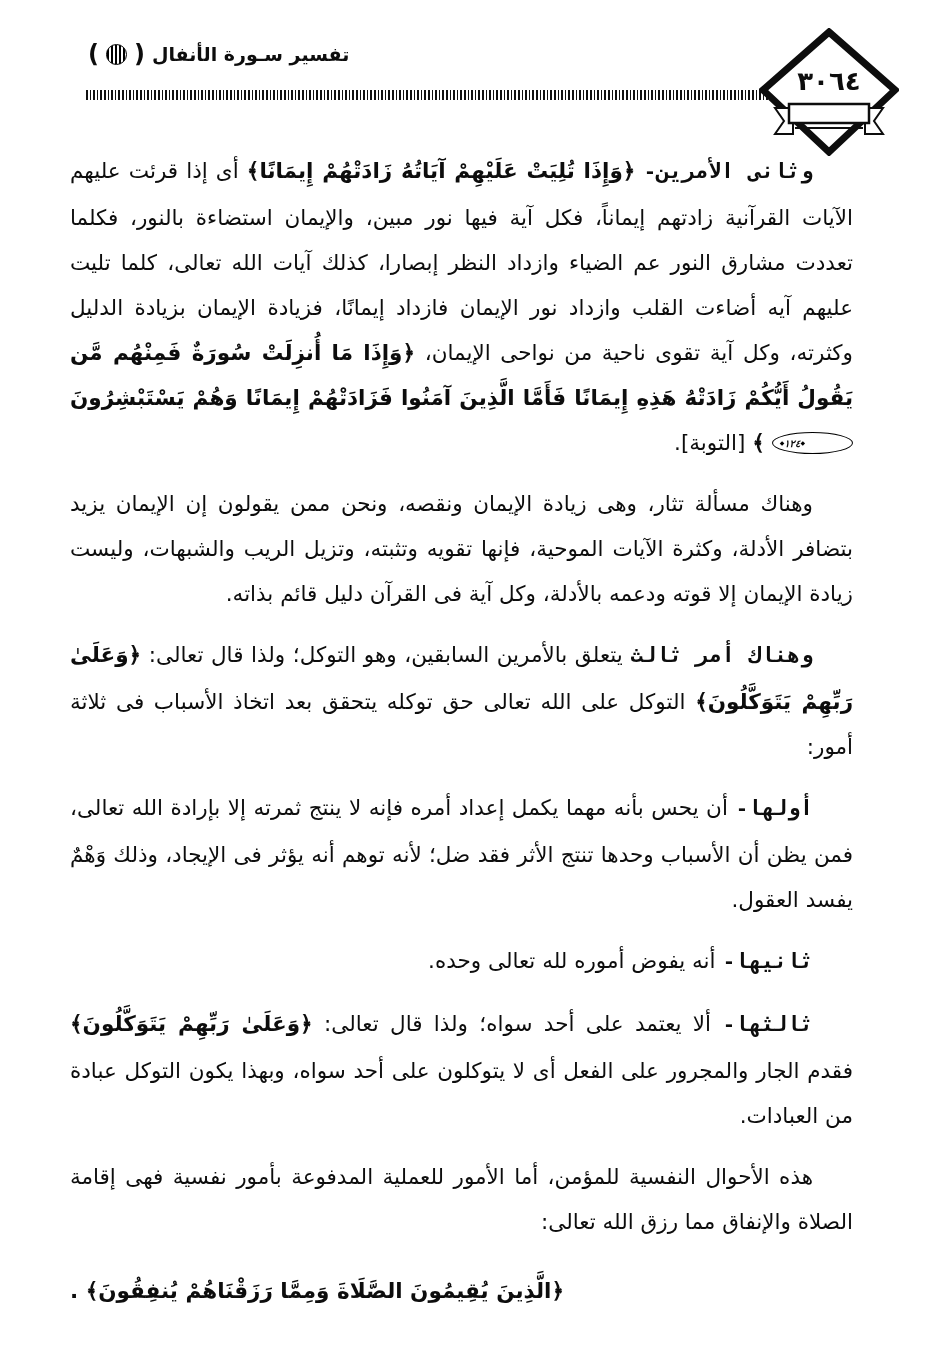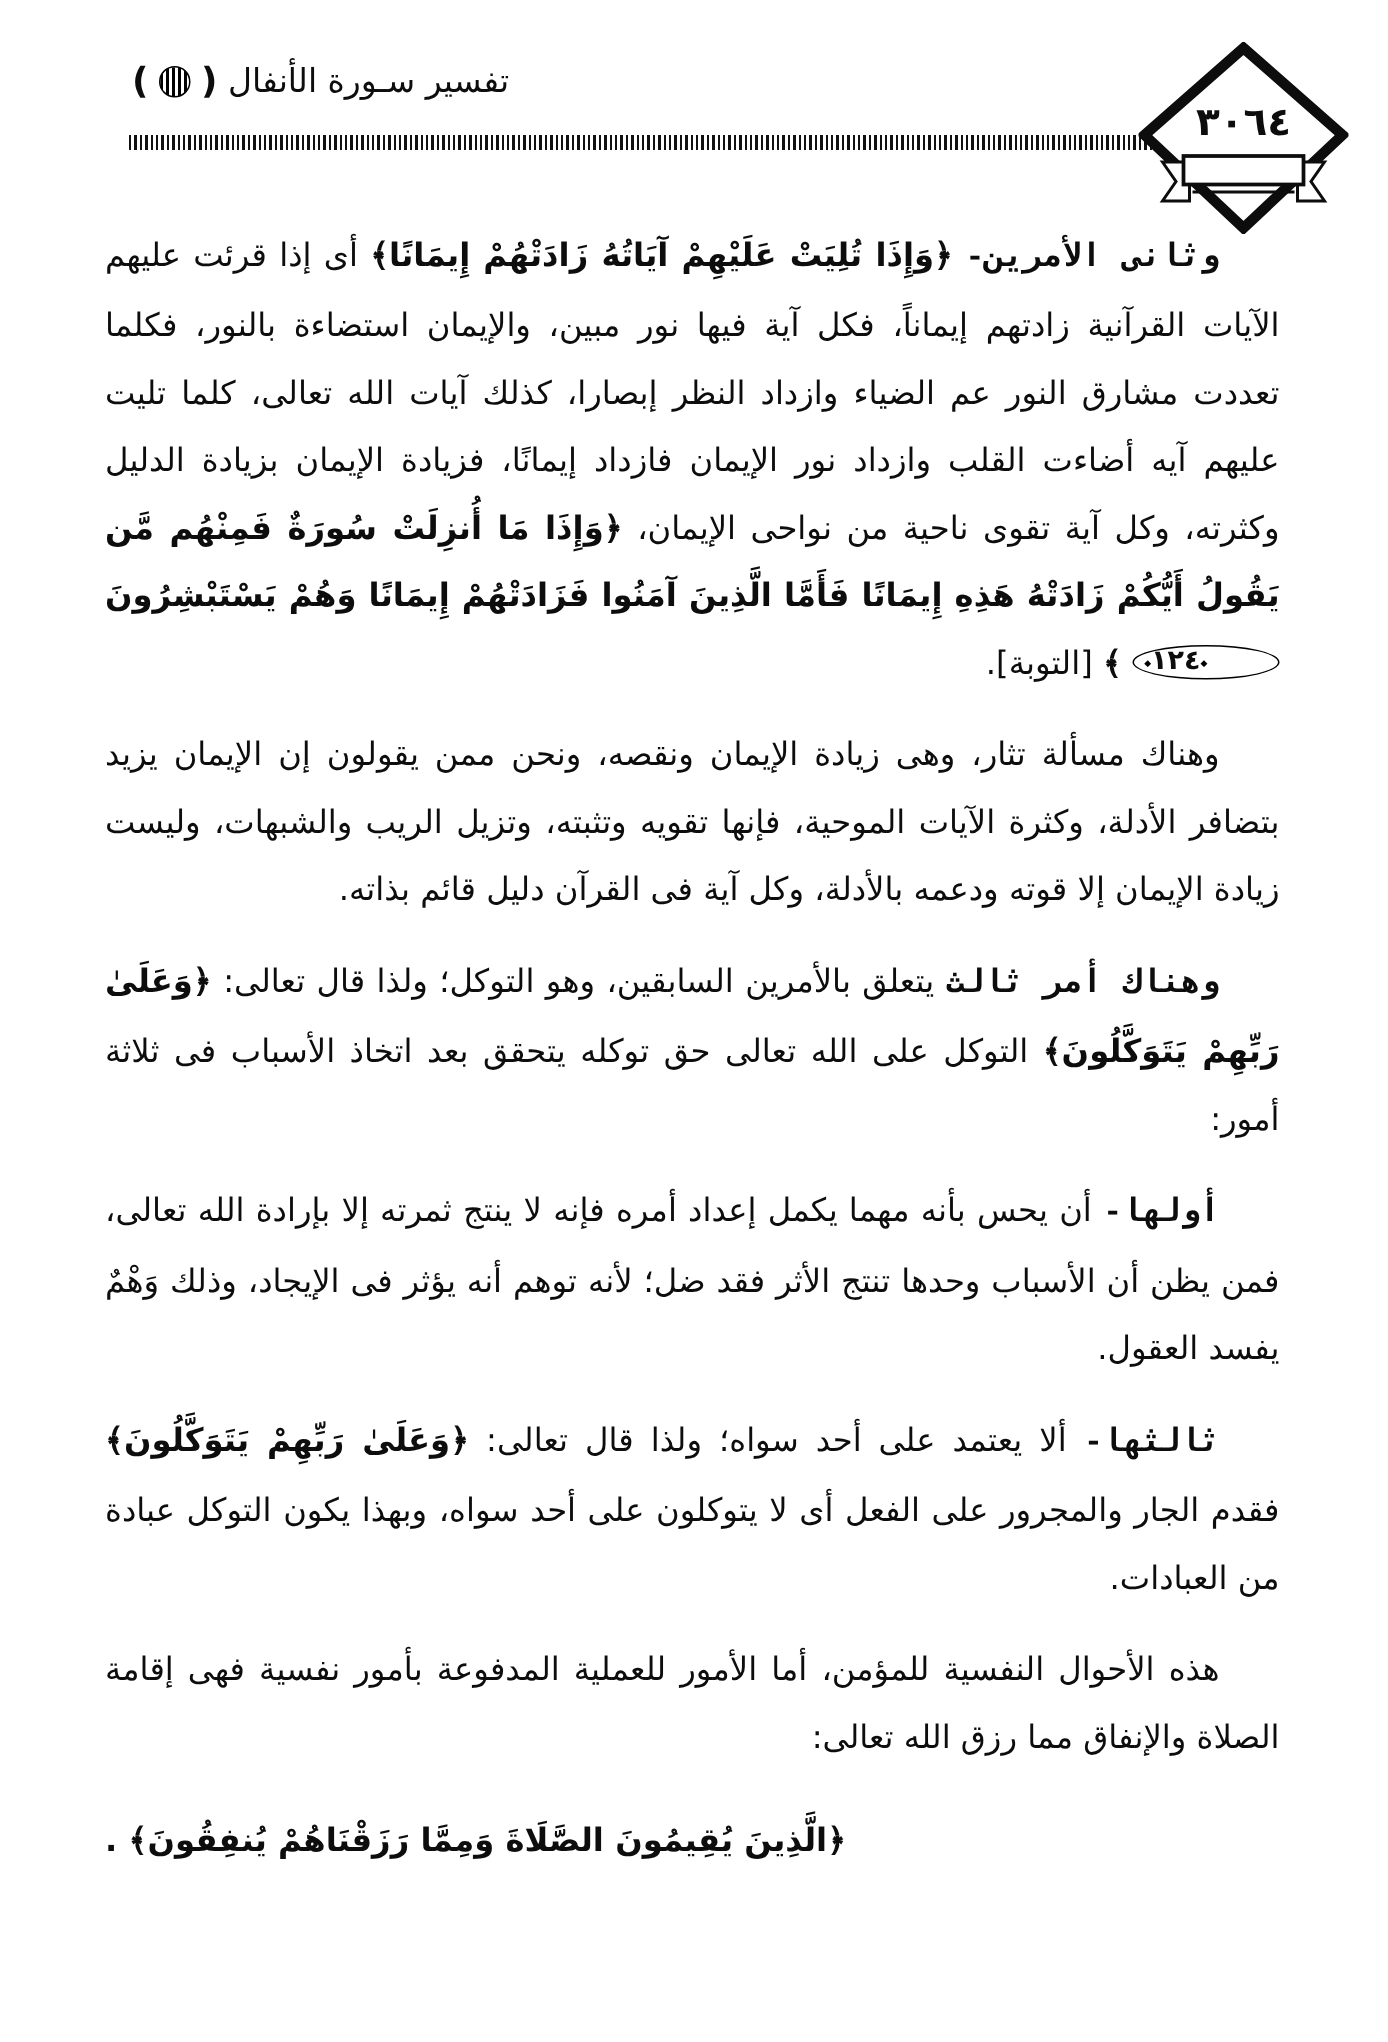--- a/index.html
+++ b/index.html
@@ -17,21 +17,21 @@
     position:absolute;left:88px;top:40px;
     display:flex;align-items:center;gap:7px;direction:ltr;
   }
   .paren{font-size:24px;font-weight:bold;}
   .ball{
     width:19px;height:19px;border-radius:50%;
     border:1.5px solid #000;
     background:repeating-linear-gradient(90deg,#000 0 2px,#fff 2px 4px);
   }
   .doc-title{
-    font-size:22px;font-weight:normal;letter-spacing:.5px;
+    font-size:19px;font-weight:bold;letter-spacing:.5px;
     direction:rtl;white-space:nowrap;
   }
   .dotted-rule{
     position:absolute;left:86px;right:122px;top:90px;height:10px;
     background:repeating-linear-gradient(90deg,#111 0 1.6px,rgba(0,0,0,0) 1.6px 3.6px);
   }
   .page-badge{position:absolute;right:26px;top:28px;width:140px;height:128px;}
 
   
   .content{
@@ -43,22 +43,22 @@
   .para{margin:0 0 16px 0;text-indent:40px;}
   .para b{font-weight:bold;}
   .quran{font-weight:bold;}
   .lead{font-weight:bold;font-family:Liberation Mono, monospace;}
   .center-quote{
     text-align:left;text-indent:0;font-weight:bold;margin-top:24px;
   }
   .ayah-mark{
     display:inline-block;direction:rtl;
     border:1.6px solid #000;border-radius:50%;
-    padding:0 7px;font-size:18px;font-weight:bold;line-height:19px;
-    vertical-align:3px;white-space:nowrap;
+    padding:0 7px;font-size:10px;font-weight:bold;line-height:19px;
+    vertical-align:3px;white-space:nowrap;font-style:italic;
   }
   .ayah-mark::before,.ayah-mark::after{
     content:"◆";font-size:6px;vertical-align:2px;color:#000;
   }
 </style>
 </head>
 <body>
 
 <div class="page">
 
@@ -103,20 +103,24 @@
       <span>يتعلق بالأمرين السابقين، وهو التوكل؛ ولذا قال تعالى:</span>
       <b class="quran">﴿وَعَلَىٰ رَبِّهِمْ يَتَوَكَّلُونَ﴾</b>
       <span>التوكل على الله تعالى حق توكله يتحقق بعد اتخاذ الأسباب فى ثلاثة أمور:</span>
     </p>
 
     <p class="para">
       <b class="lead">أولها-</b>
       <span>أن يحس بأنه مهما يكمل إعداد أمره فإنه لا ينتج ثمرته إلا بإرادة الله تعالى، فمن يظن أن الأسباب وحدها تنتج الأثر فقد ضل؛ لأنه توهم أنه يؤثر فى الإيجاد، وذلك وَهْمٌ يفسد العقول.</span>
     </p>
 
+    <p class="para">
+      <b class="lead">ثانيها-</b>
+      <span>أنه يفوض أموره لله تعالى وحده.</span>
+    </p>
 
     <p class="para">
       <b class="lead">ثالثها-</b>
       <span>ألا يعتمد على أحد سواه؛ ولذا قال تعالى:</span>
       <b class="quran">﴿وَعَلَىٰ رَبِّهِمْ يَتَوَكَّلُونَ﴾</b>
       <span>فقدم الجار والمجرور على الفعل أى لا يتوكلون على أحد سواه، وبهذا يكون التوكل عبادة من العبادات.</span>
     </p>
 
     <p class="para">
       <span>هذه الأحوال النفسية للمؤمن، أما الأمور للعملية المدفوعة بأمور نفسية فهى إقامة الصلاة والإنفاق مما رزق الله تعالى:</span>

